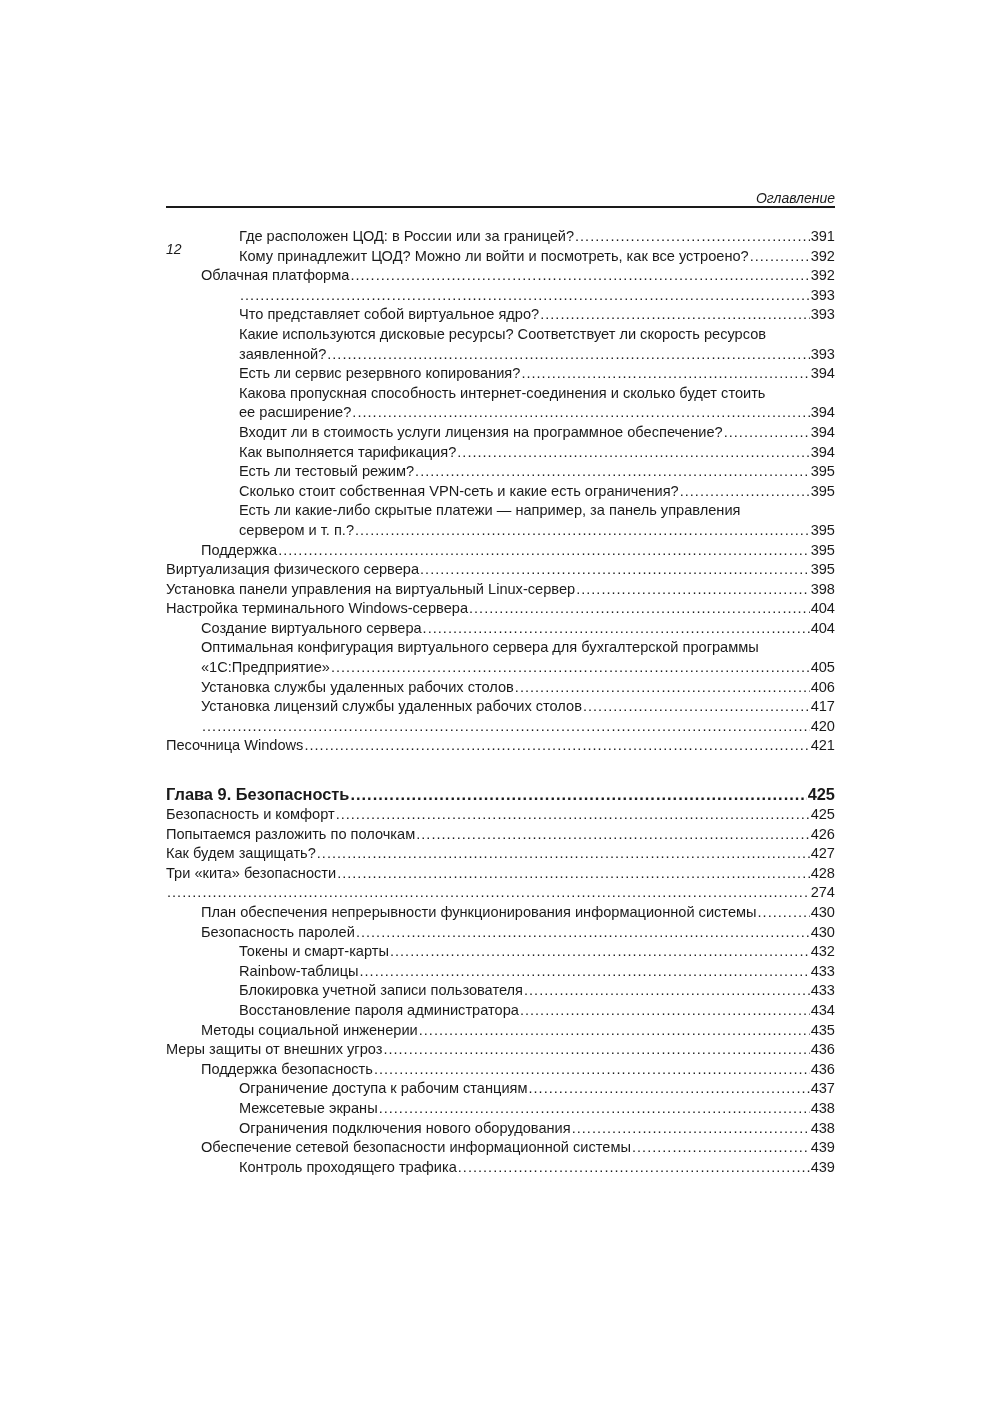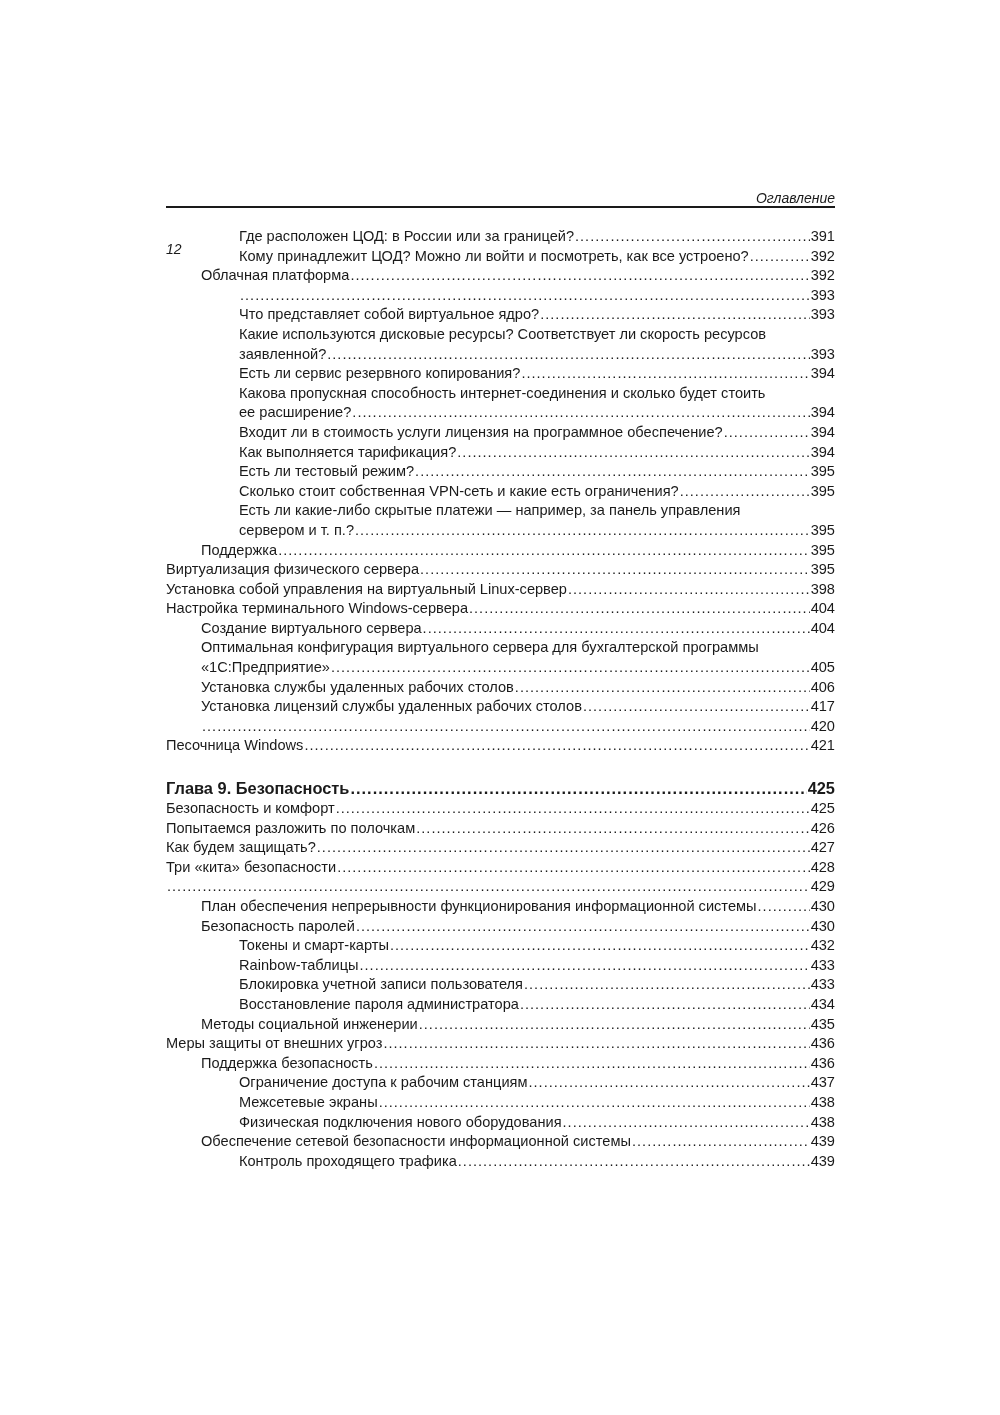--- a/index.html
+++ b/index.html
@@ -85,21 +85,21 @@
     .multi-first {
       display: block;
       white-space: nowrap;
     }
     .multi-last {
       display: flex;
       align-items: flex-end;
       white-space: nowrap;
     }
     .chapter {
-      margin-top: 22px;
+      margin-top: 28px;
       font-weight: bold;
       font-size: 16.4px;
       line-height: 21px;
     }
   </style>
 </head>
 <body>
 
 <div class="page-header">
   <span class="page-number">12</span>
@@ -186,21 +186,21 @@
         <span class="toc-title">Поддержка</span>
         <span class="toc-leader"></span>
         <span class="toc-page">395</span>
       </div>
       <div class="toc-entry lvl0">
         <span class="toc-title">Виртуализация физического сервера</span>
         <span class="toc-leader"></span>
         <span class="toc-page">395</span>
       </div>
       <div class="toc-entry lvl0">
-        <span class="toc-title">Установка собой управления на виртуальный Linux-сервер</span>
+        <span class="toc-title">Установка панели управления на виртуальный Linux-сервер</span>
         <span class="toc-leader"></span>
         <span class="toc-page">398</span>
       </div>
       <div class="toc-entry lvl0">
         <span class="toc-title">Настройка терминального Windows-сервера</span>
         <span class="toc-leader"></span>
         <span class="toc-page">404</span>
       </div>
       <div class="toc-entry lvl1">
         <span class="toc-title">Создание виртуального сервера</span>
@@ -256,21 +256,21 @@
         <span class="toc-leader"></span>
         <span class="toc-page">427</span>
       </div>
       <div class="toc-entry lvl0">
         <span class="toc-title">Три «кита» безопасности</span>
         <span class="toc-leader"></span>
         <span class="toc-page">428</span>
       </div>
       <div class="toc-entry lvl0">
         <span class="toc-leader"></span>
-        <span class="toc-page">429</span>
+        <span class="toc-page">274</span>
       </div>
       <div class="toc-entry lvl1">
         <span class="toc-title">План обеспечения непрерывности функционирования информационной системы</span>
         <span class="toc-leader"></span>
         <span class="toc-page">430</span>
       </div>
       <div class="toc-entry lvl1">
         <span class="toc-title">Безопасность паролей</span>
         <span class="toc-leader"></span>
         <span class="toc-page">430</span>
@@ -314,21 +314,21 @@
         <span class="toc-title">Ограничение доступа к рабочим станциям</span>
         <span class="toc-leader"></span>
         <span class="toc-page">437</span>
       </div>
       <div class="toc-entry lvl2">
         <span class="toc-title">Межсетевые экраны</span>
         <span class="toc-leader"></span>
         <span class="toc-page">438</span>
       </div>
       <div class="toc-entry lvl2">
-        <span class="toc-title">Физическая подключения нового оборудования</span>
+        <span class="toc-title">Ограничения подключения нового оборудования</span>
         <span class="toc-leader"></span>
         <span class="toc-page">438</span>
       </div>
       <div class="toc-entry lvl1">
         <span class="toc-title">Обеспечение сетевой безопасности информационной системы</span>
         <span class="toc-leader"></span>
         <span class="toc-page">439</span>
       </div>
       <div class="toc-entry lvl2">
         <span class="toc-title">Контроль проходящего трафика</span>

